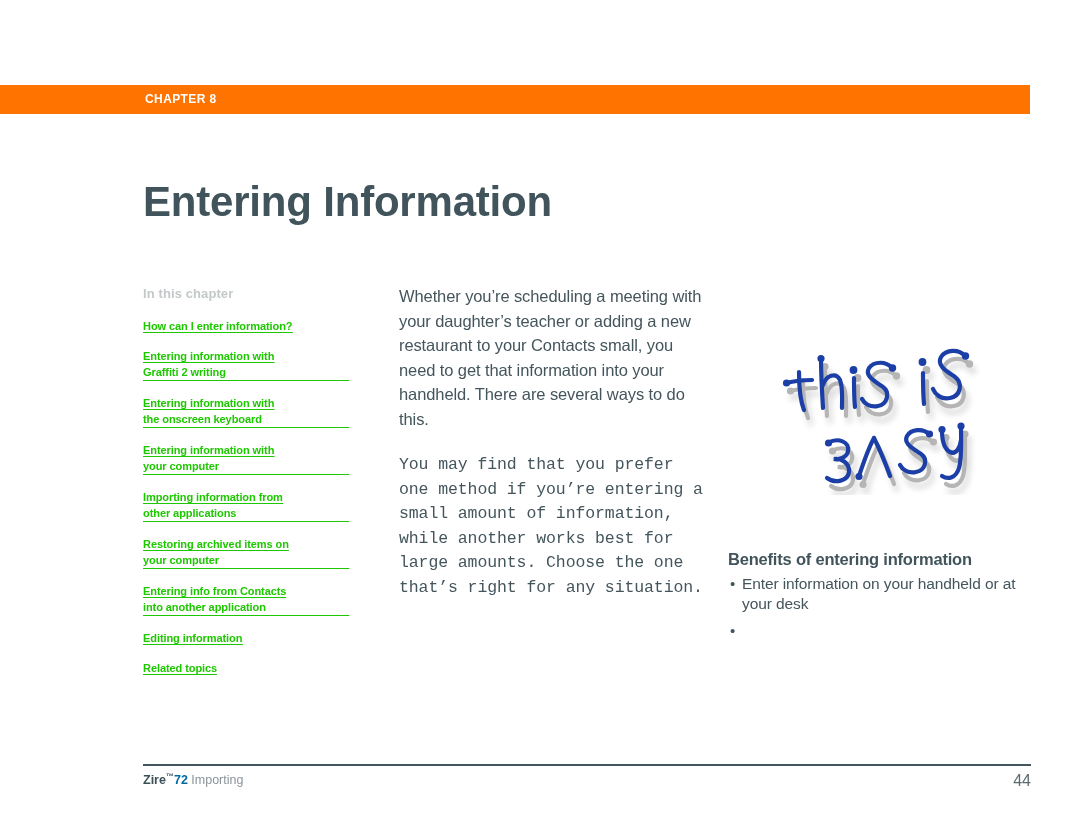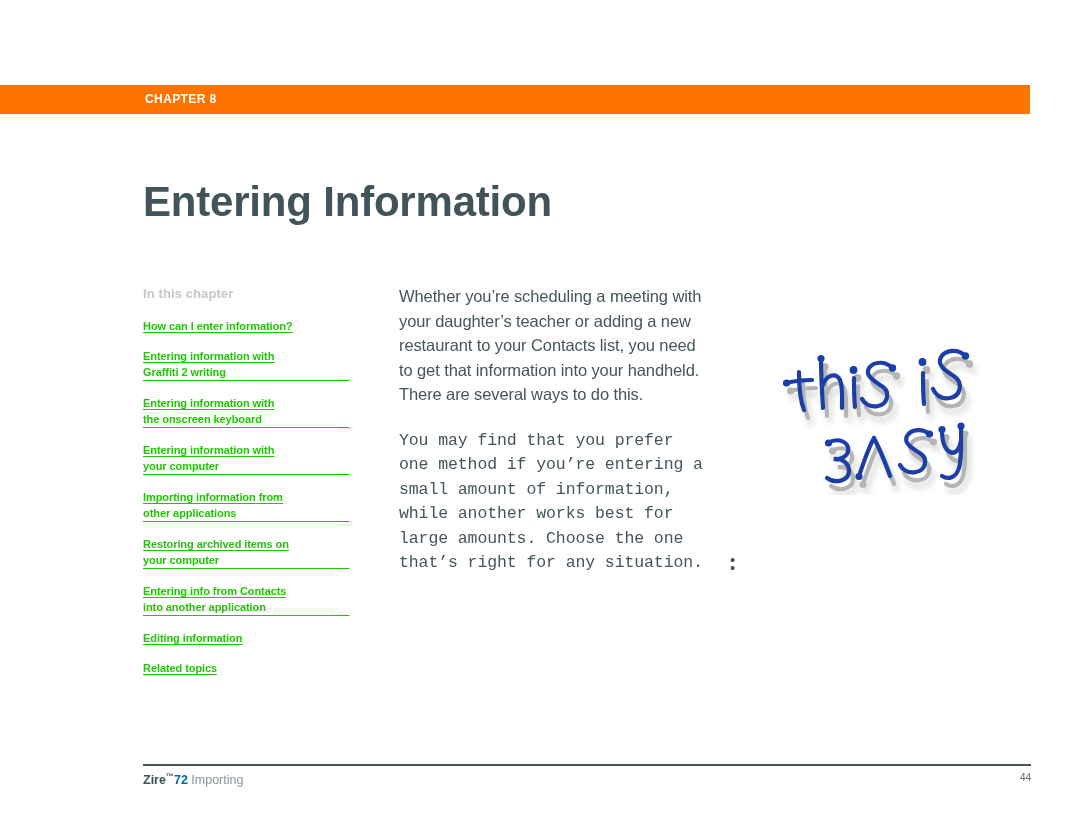--- a/index.html
+++ b/index.html
@@ -187,21 +187,21 @@
     color: #3d4f56;
   }
   #footer-left .model {
     font-weight: bold;
     color: #0369a1;
   }
   #page-number {
     position: absolute;
     right: 0;
     top: 0;
-    font-size: 10px;
+    font-size: 16px;
     color: #5c6a70;
   }
 </style>
 </head>
 <body>
 
 <div id="chapter-bar">
   <div class="chapter-label">CHAPTER 8</div>
 </div>
 
@@ -241,21 +241,21 @@
   <a class="toc-item" href="#">
     <span class="ln">Editing information</span>
   </a>
 
   <a class="toc-item" href="#">
     <span class="ln">Related topics</span>
   </a>
 </div>
 
 <div id="body-column">
-  <p>Whether you’re scheduling a meeting with your daughter’s teacher or adding a new restaurant to your Contacts list, you need to get that information into your handheld. There are several ways to do this.</p>
+  <p>Whether you’re scheduling a meeting with your daughter’s teacher or adding a new restaurant to your Contacts small, you need to get that information into your handheld. There are several ways to do this.</p>
   <p>You may find that you prefer one method if you’re entering a small amount of information, while another works best for large amounts. Choose the one that’s right for any situation.</p>
 </div>
 
 <div id="graffiti-art">
   <svg viewBox="0 0 270 165" xmlns="http://www.w3.org/2000/svg" aria-hidden="true">
     <defs>
       <filter id="softshadow" x="-30%" y="-30%" width="170%" height="170%">
         <feGaussianBlur in="SourceAlpha" stdDeviation="3"></feGaussianBlur>
         <feOffset dx="3" dy="6" result="off"></feOffset>
         <feComponentTransfer>
@@ -309,23 +309,25 @@
       <use href="#ink-strokes" style="filter: grayscale(1);" fill="#9aa2aa"></use>
     </g>
 
     <g>
       <use href="#ink-strokes"></use>
     </g>
   </svg>
 </div>
 
 <div id="benefits">
+  <div id="benefits-title">Benefits of entering information</div>
 
   <div class="benefit-item">
     <span class="bullet">•</span>
+    <span>Enter information on your handheld or at your desk</span>
   </div>
 
   <div class="benefit-item">
     <span class="bullet">•</span>
   </div>
 </div>
 
 <div id="footer-rule"></div>
 <div id="footer">
   <div id="footer-left"><span class="brand">Zire</span><span class="tm">™</span><span class="model">72</span><span> Importing</span></div>

